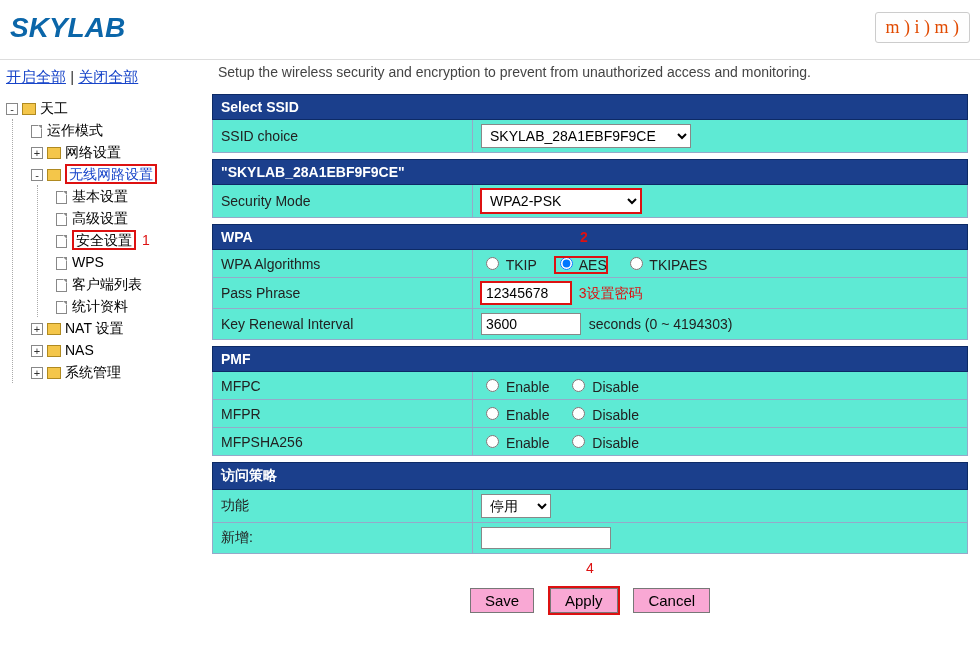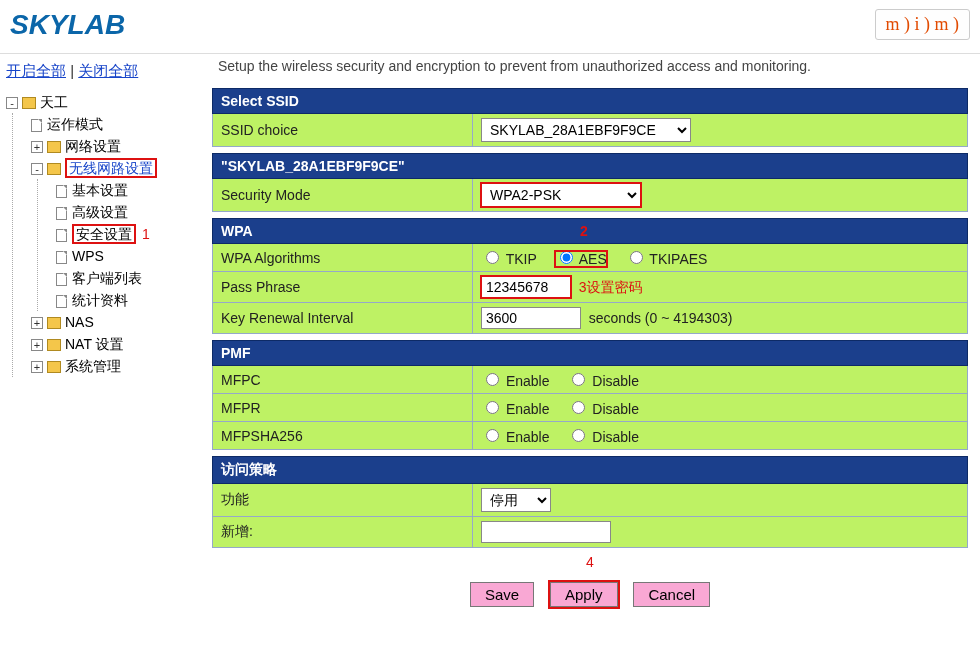--- a/index.html
+++ b/index.html
@@ -9,21 +9,21 @@
     font-size: 14px;
     color: #222;
     background: #fff;
     width: 980px;
   }
   .top {
     display: flex;
     align-items: center;
     justify-content: space-between;
     padding: 4px 10px 8px 10px;
-    height: 54px;
+    height: 60px;
     border-bottom: 1px solid #ddd;
   }
   .logo {
     font-family: Arial Black, Arial, sans-serif;
     font-size: 28px;
     font-weight: 900;
     color: #0b66a9;
     letter-spacing: 0px;
     font-style: italic;
   }
@@ -93,21 +93,21 @@
     margin-bottom: 6px;
   }
   table.cfg tr.hdr td {
     background: #1b3f8c;
     color: #fff;
     font-weight: bold;
     padding: 4px 8px;
     border: 1px solid #0d2a66;
   }
   table.cfg tr.row td {
-    background: #bef264;
+    background: #5eead4;
     border: 1px solid #95a9c9;
     padding: 4px 8px;
     height: 28px;
     vertical-align: middle;
   }
   table.cfg tr.row td.label { width: 260px; }
   select, input[type=text] {
     font-size: 14px;
     font-family: inherit;
     border:1px solid #888;
@@ -152,22 +152,22 @@
           <li><span class="exp">-</span><span class="folder-icon"></span><span class="hl-wireless">无线网路设置</span>
             <ul>
               <li><span class="file-icon"></span><span>基本设置</span></li>
               <li><span class="file-icon"></span><span>高级设置</span></li>
               <li><span class="file-icon"></span><span class="hl-sec">安全设置</span><span class="annot">1</span></li>
               <li><span class="file-icon"></span><span>WPS</span></li>
               <li><span class="file-icon"></span><span>客户端列表</span></li>
               <li><span class="file-icon"></span><span>统计资料</span></li>
             </ul>
           </li>
+          <li><span class="exp">+</span><span class="folder-icon"></span><span>NAT 设置</span></li>
           <li><span class="exp">+</span><span class="folder-icon"></span><span>NAS</span></li>
-          <li><span class="exp">+</span><span class="folder-icon"></span><span>NAT 设置</span></li>
           <li><span class="exp">+</span><span class="folder-icon"></span><span>系统管理</span></li>
         </ul>
       </li>
     </ul>
   </div>
 
   <div class="main">
     <div class="intro">Setup the wireless security and encryption to prevent from unauthorized access and monitoring.</div>
 
     <table class="cfg">

